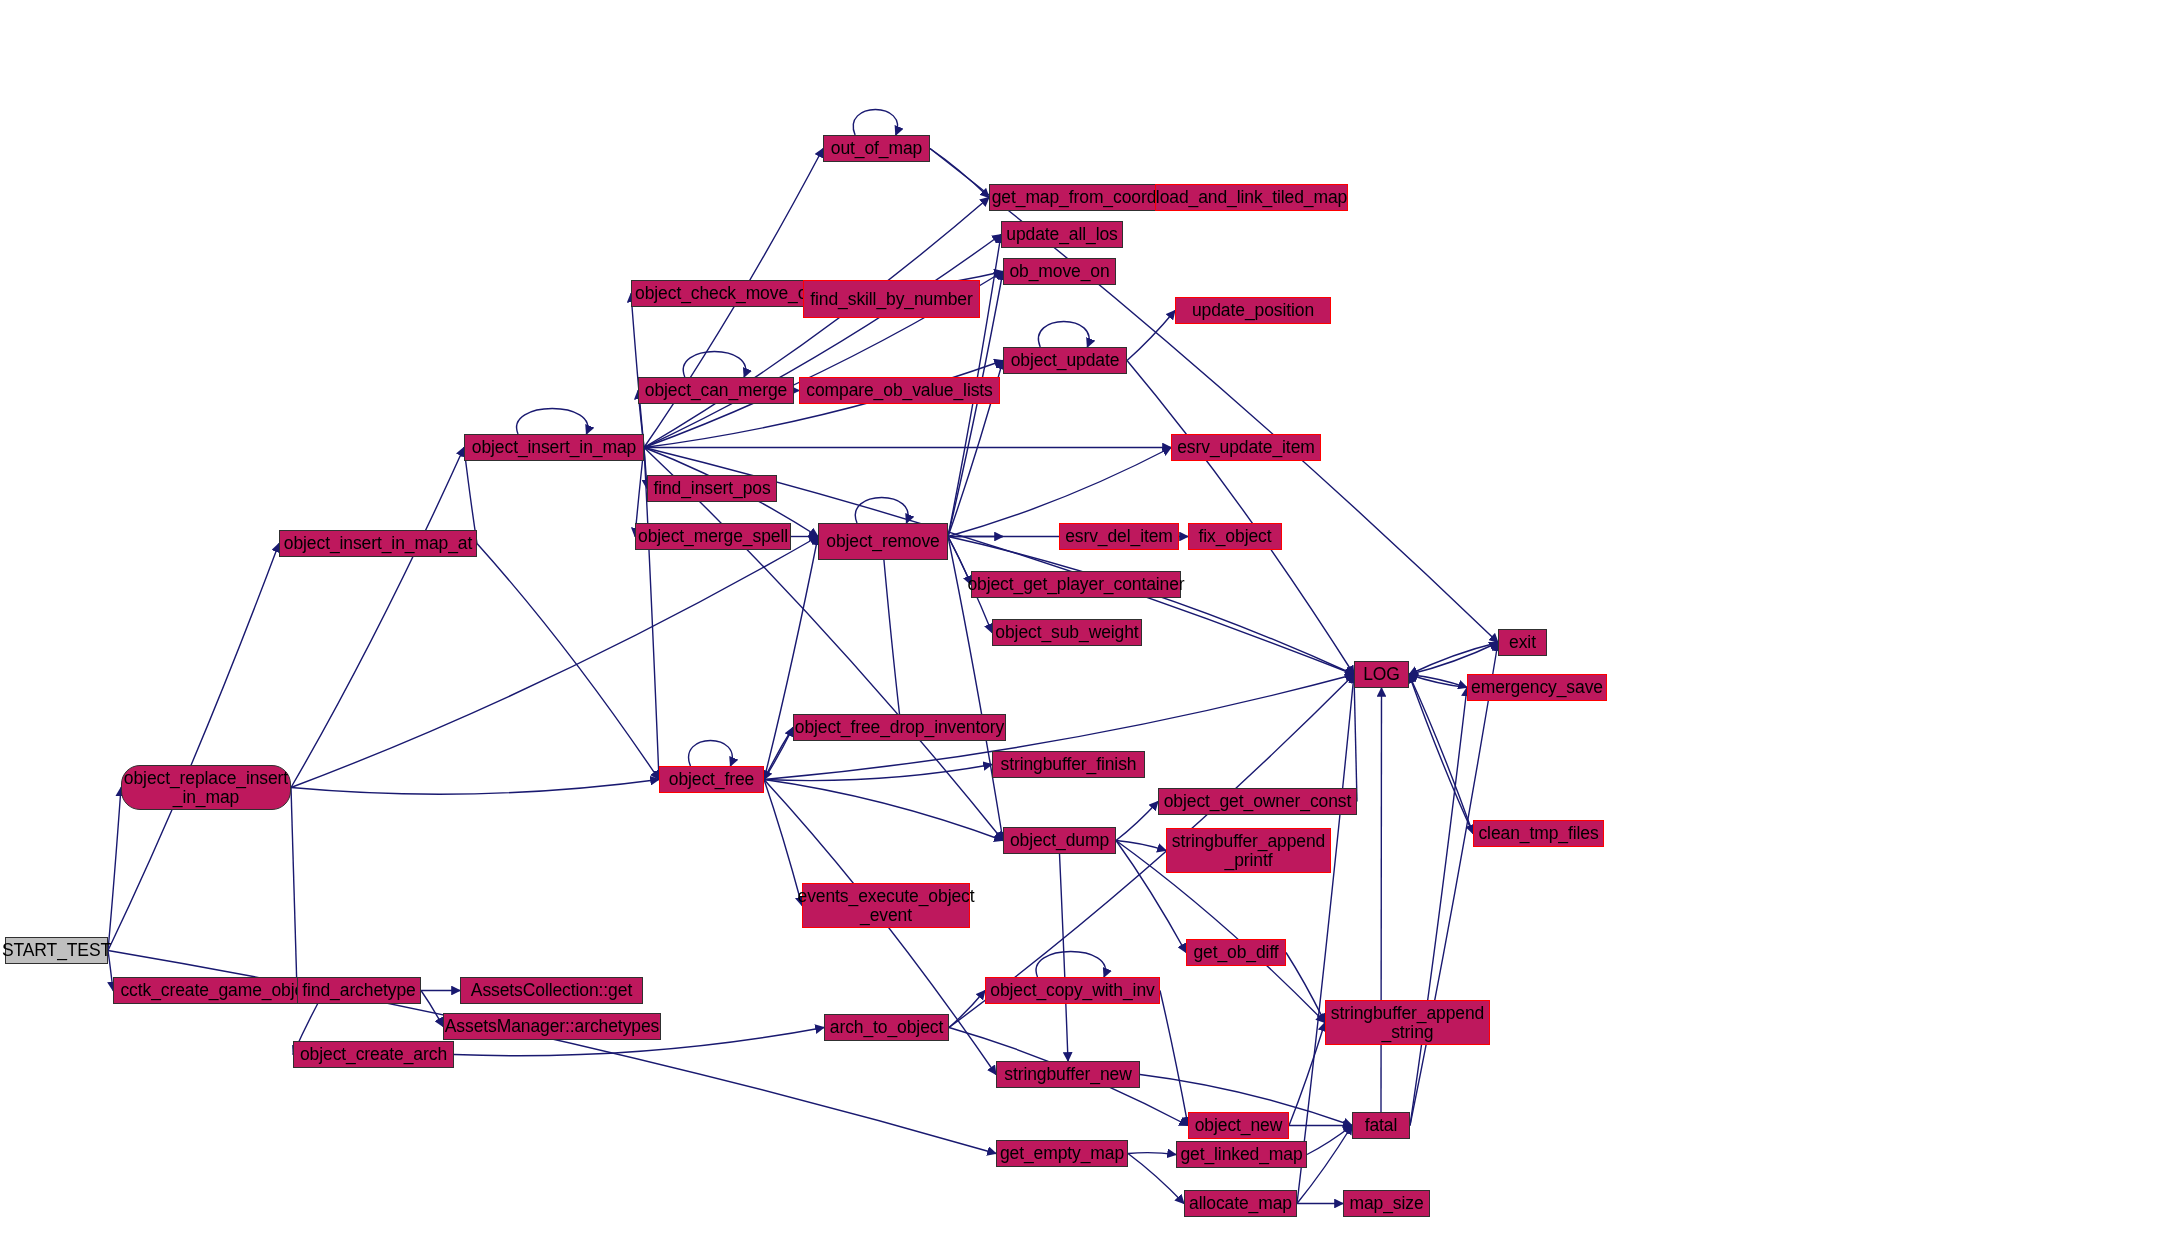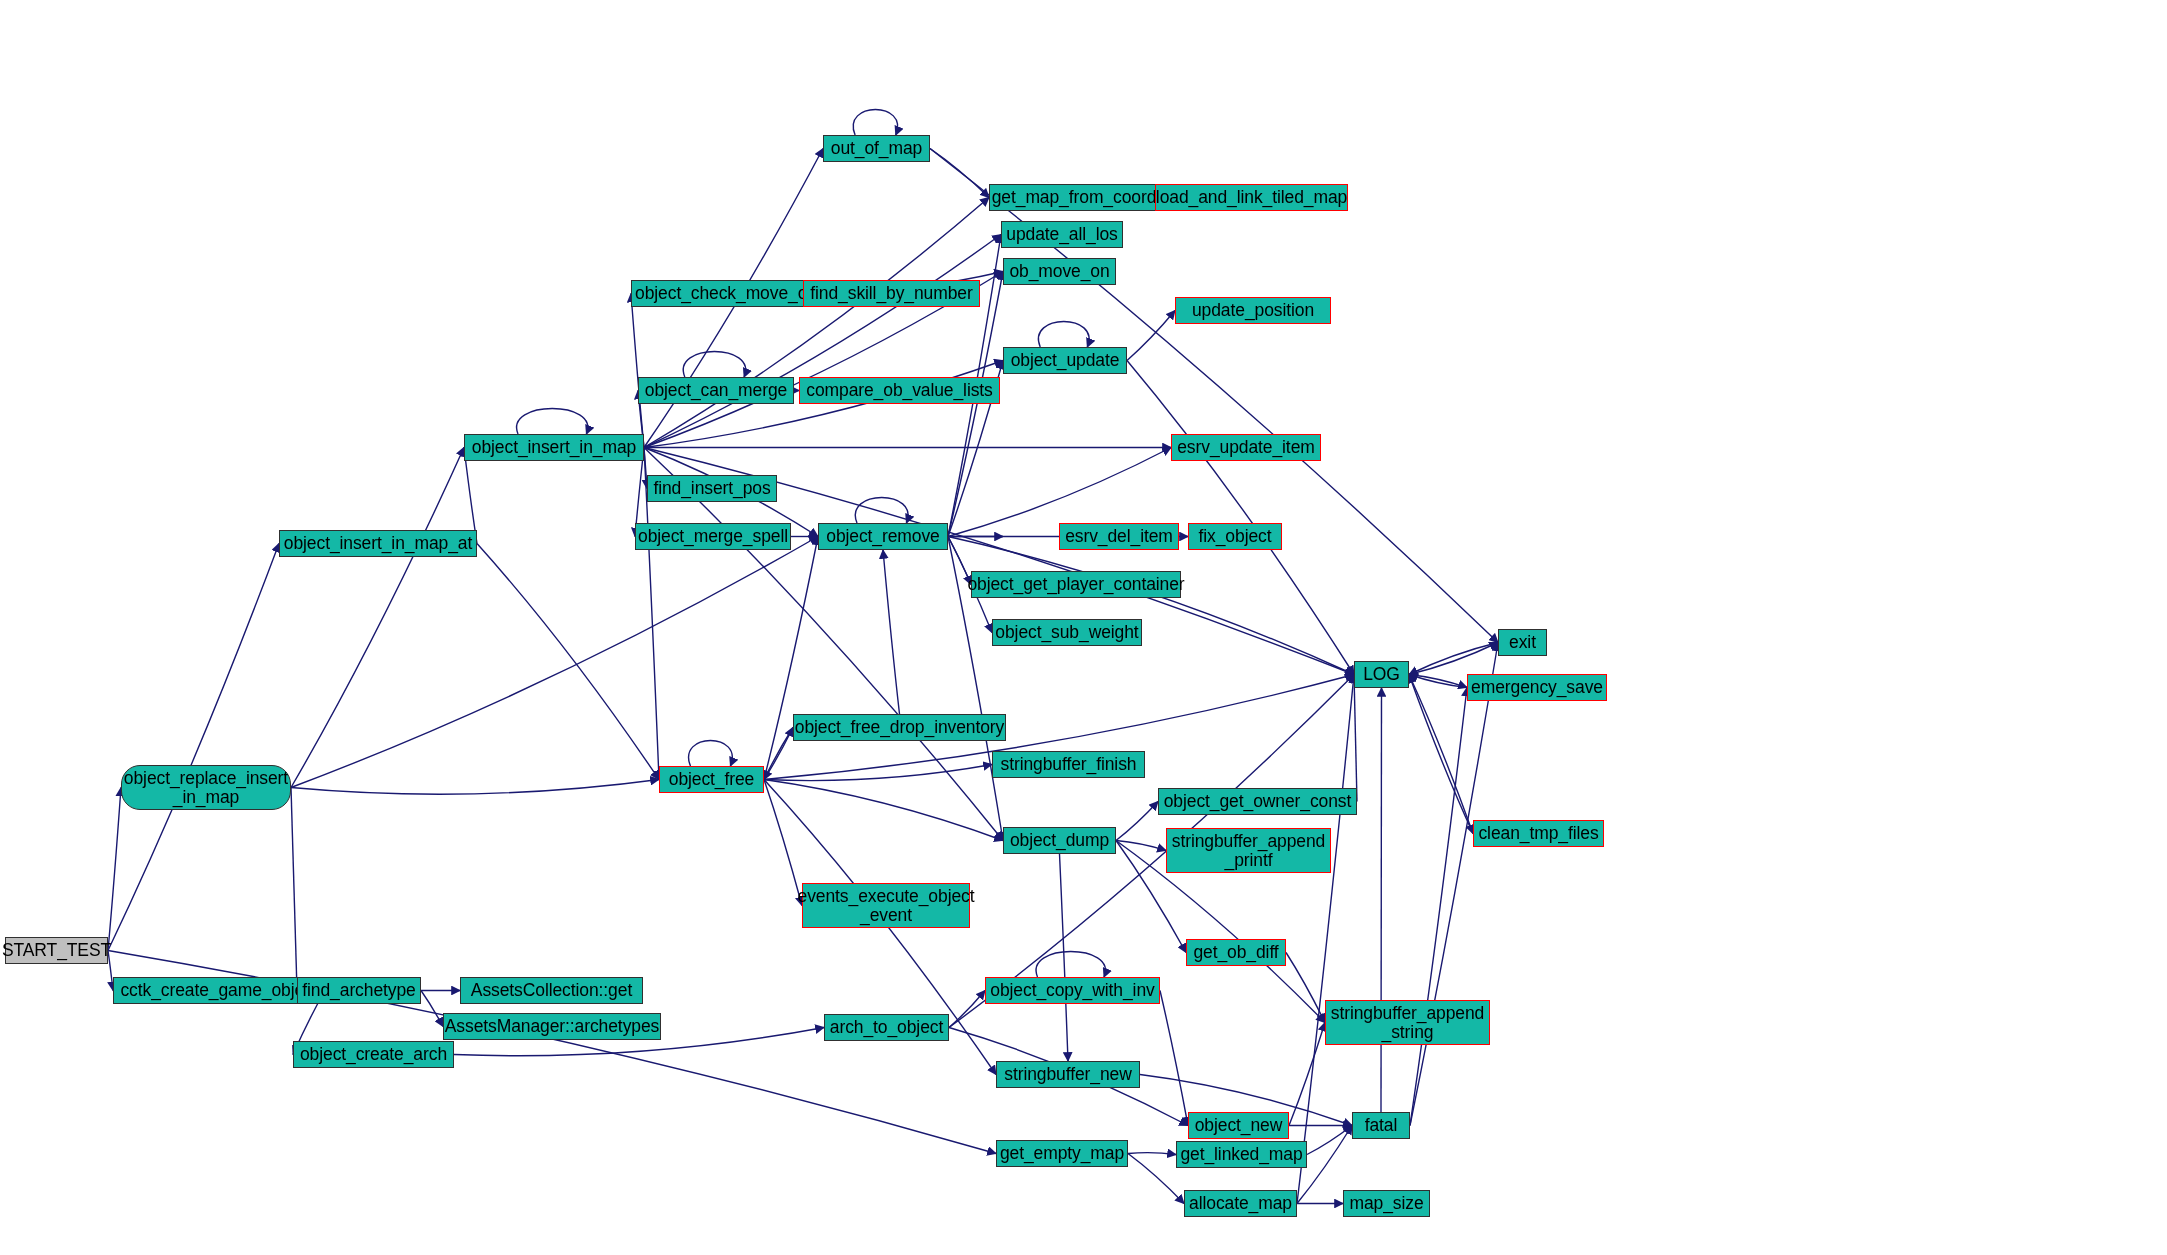--- a/index.html
+++ b/index.html
@@ -24,21 +24,21 @@
     height: 1255px;
     pointer-events: none;
   }
   .node {
     position: absolute;
     box-sizing: border-box;
     display: flex;
     align-items: center;
     justify-content: center;
     text-align: center;
-    background: #14b8a6;
+    background: #be185d;
     border: 1px solid #303030;
     color: #000000;
     font-size: 17.5px;
     line-height: 1.08;
     white-space: pre;
     letter-spacing: -0.1px;
     z-index: 5;
   }
   .node.red {
     border: 1px solid #ff0000;
@@ -163,23 +163,23 @@
       <div class="node" style="left: 293px; top: 1041px; width: 161px; height: 27px;"><span>object_create_arch</span></div>
       <div class="node" style="left: 279px; top: 530px; width: 198px; height: 27px;"><span>object_insert_in_map_at</span></div>
       <div class="node" style="left: 460px; top: 977px; width: 183px; height: 27px;"><span>AssetsCollection::get</span></div>
       <div class="node" style="left: 443px; top: 1013px; width: 218px; height: 27px;"><span>AssetsManager::archetypes</span></div>
       <div class="node" style="left: 464px; top: 434px; width: 180px; height: 27px;"><span>object_insert_in_map</span></div>
       <div class="node" style="left: 631px; top: 280px; width: 190px; height: 27px;"><span>object_check_move_on</span></div>
       <div class="node" style="left: 638px; top: 377px; width: 156px; height: 27px;"><span>object_can_merge</span></div>
       <div class="node" style="left: 647px; top: 475px; width: 130px; height: 27px;"><span>find_insert_pos</span></div>
       <div class="node" style="left: 635px; top: 523px; width: 156px; height: 27px;"><span>object_merge_spell</span></div>
       <div class="node" style="left: 823px; top: 135px; width: 107px; height: 27px;"><span>out_of_map</span></div>
-      <div class="node red" style="left: 803px; top: 280px; width: 177px; height: 27px;"><span>find_skill_by_number</span></div>
+      <div class="node red" style="left: 803px; top: 280px; width: 177px; height: 38px;"><span>find_skill_by_number</span></div>
       <div class="node red" style="left: 799px; top: 377px; width: 201px; height: 27px;"><span>compare_ob_value_lists</span></div>
-      <div class="node" style="left: 818px; top: 523px; width: 130px; height: 27px;"><span>object_remove</span></div>
+      <div class="node" style="left: 818px; top: 523px; width: 130px; height: 37px;"><span>object_remove</span></div>
       <div class="node" style="left: 793px; top: 714px; width: 213px; height: 27px;"><span>object_free_drop_inventory</span></div>
       <div class="node red" style="left: 659px; top: 766px; width: 105px; height: 27px;"><span>object_free</span></div>
       <div class="node red" style="left: 802px; top: 883px; width: 168px; height: 45px;"><span>events_execute_object
 _event</span></div>
       <div class="node" style="left: 824px; top: 1014px; width: 125px; height: 27px;"><span>arch_to_object</span></div>
       <div class="node" style="left: 989px; top: 184px; width: 170px; height: 27px;"><span>get_map_from_coord</span></div>
       <div class="node" style="left: 1001px; top: 221px; width: 122px; height: 27px;"><span>update_all_los</span></div>
       <div class="node" style="left: 1003px; top: 258px; width: 113px; height: 27px;"><span>ob_move_on</span></div>
       <div class="node" style="left: 1003px; top: 347px; width: 124px; height: 27px;"><span>object_update</span></div>
       <div class="node red" style="left: 1059px; top: 523px; width: 120px; height: 27px;"><span>esrv_del_item</span></div>

